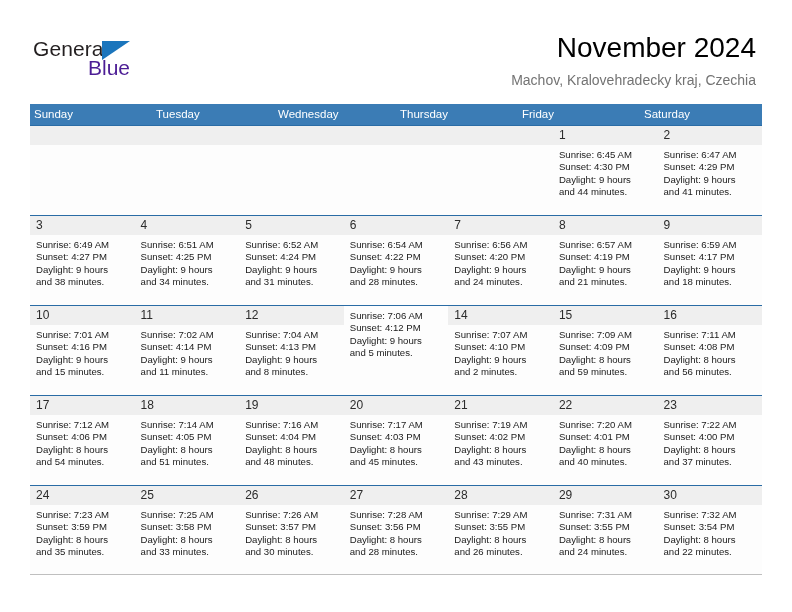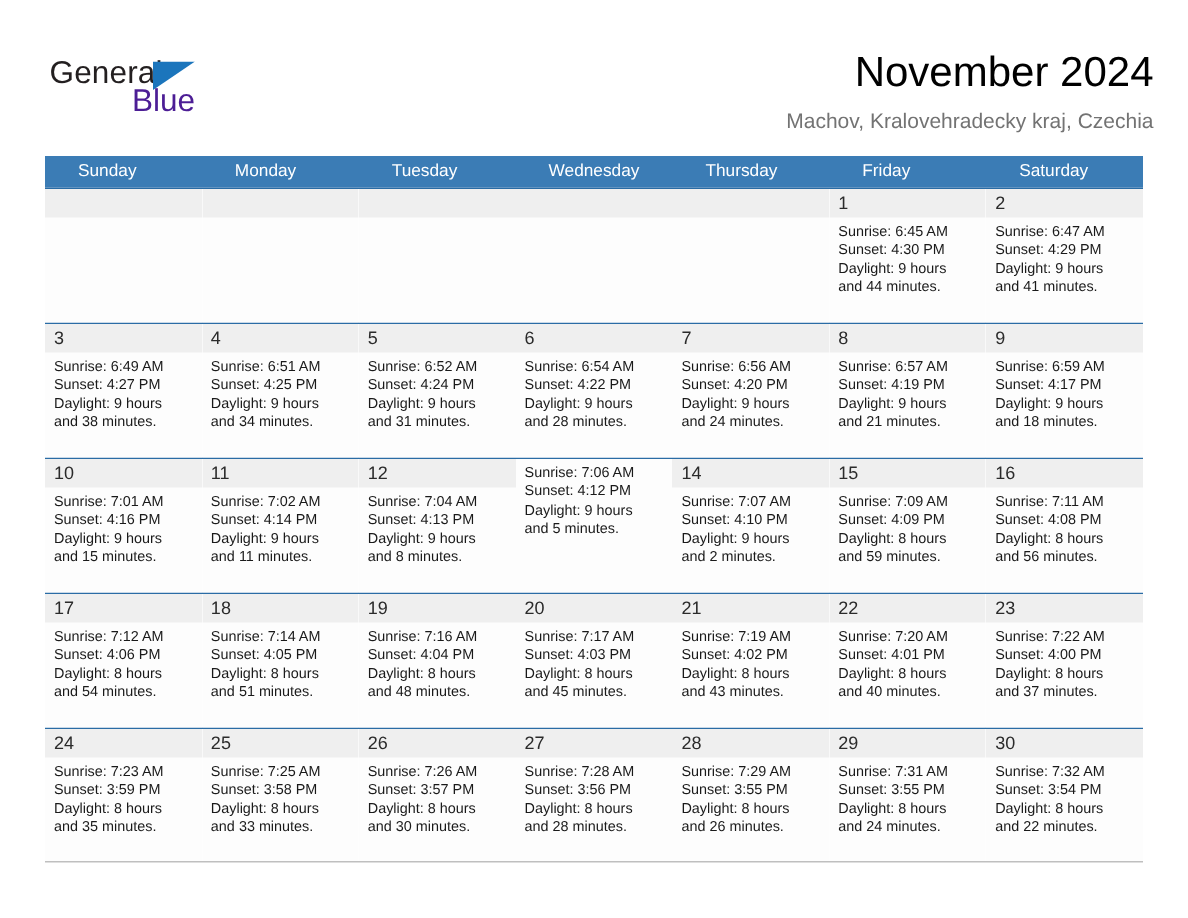--- a/index.html
+++ b/index.html
@@ -60,21 +60,21 @@
     left: 55px;
     top: 19px;
     font-size: 21px;
     color: #4c1d95;
     font-family: "Liberation Sans", sans-serif;
     line-height: 21px;
   }
 
   .title-block {
     position: absolute;
-    right: 23px;
+    right: 36px;
     top: 32px;
     text-align: right;
   }
   .cal-title {
     font-size: 28px;
     font-weight: normal;
     color: #000000;
     line-height: 32px;
     white-space: nowrap;
   }
@@ -97,21 +97,21 @@
 
   .weekday-row {
     display: flex;
     width: 732px;
     background: #3b7cb5;
     height: 21px;
   }
   .weekday {
     flex: 1 1 0;
     box-sizing: border-box;
-    padding-left: 22px;
+    padding-left: 4px;
     font-size: 11.5px;
     color: #ffffff;
     line-height: 21px;
     overflow: hidden;
     white-space: nowrap;
   }
 
   .week-row {
     display: flex;
     width: 732px;
@@ -174,21 +174,20 @@
       <div class="cal-title">November 2024</div>
       <div class="cal-subtitle">Machov, Kralovehradecky kraj, Czechia</div>
     </div>
 
   </div>
 
   <div class="calendar">
 
     <div class="weekday-row">
       <div class="weekday">Sunday</div>
-      <div class="weekday">Monday</div>
       <div class="weekday">Tuesday</div>
       <div class="weekday">Wednesday</div>
       <div class="weekday">Thursday</div>
       <div class="weekday">Friday</div>
       <div class="weekday">Saturday</div>
     </div>
 
     <div class="week-row">
       <div class="day-cell">
           <span class="day-number"></span>

